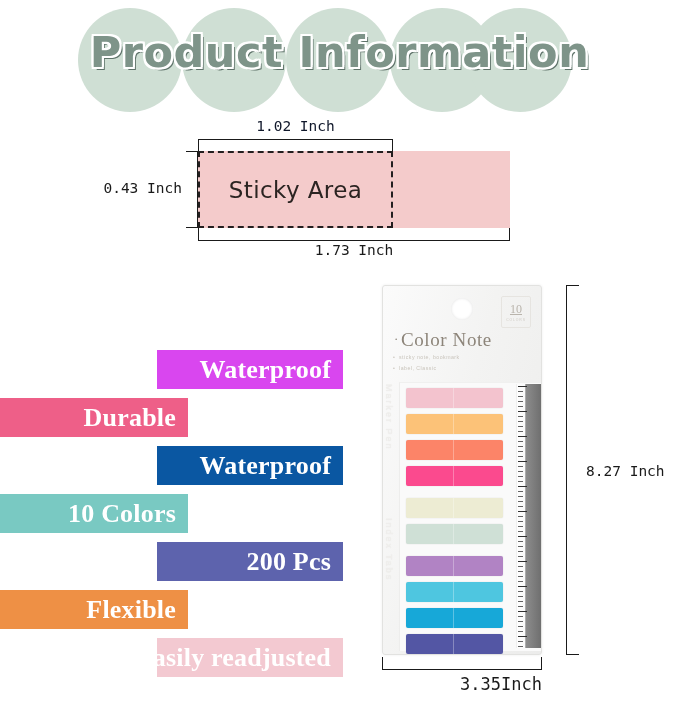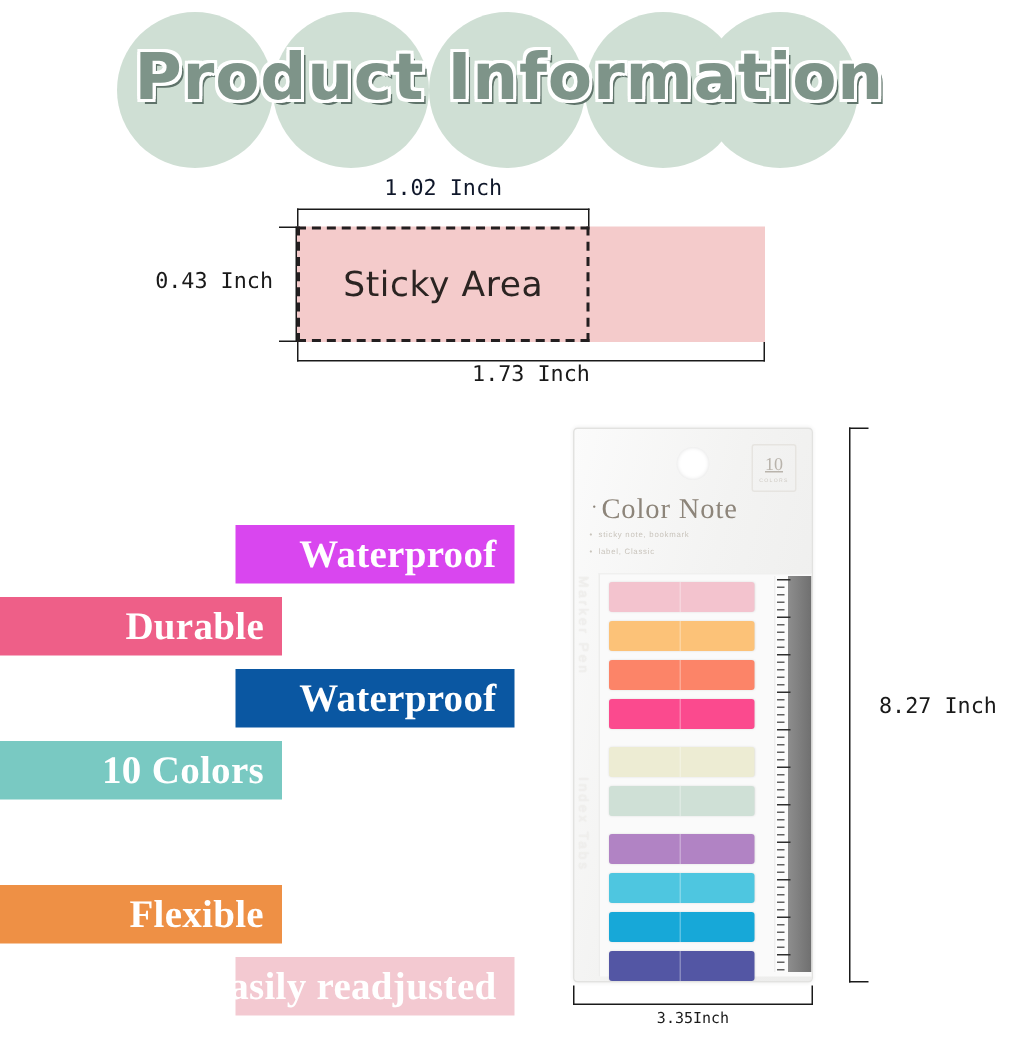--- a/index.html
+++ b/index.html
@@ -367,23 +367,23 @@
     border-bottom: 1.6px solid #1a1a1a;
     border-left: 1.6px solid #1a1a1a;
     border-right: 1.6px solid #1a1a1a;
     box-sizing: border-box;
   }
   #dim-width-label {
     position: absolute;
     left: 382px;
     top: 674px;
     width: 160px;
-    text-align: center;
+    text-align: right;
     font-family: "DejaVu Sans Mono", monospace;
-    font-size: 10px;
+    font-size: 17px;
     color: #1a1a1a;
   }
 </style>
 </head>
 <body>
 
 <div id="header-banner">
   <div class="header-circle" style="left:78px;"></div>
   <div class="header-circle" style="left:182px;"></div>
   <div class="header-circle" style="left:286px;"></div>
@@ -412,20 +412,23 @@
       <span>Waterproof</span>
     </div>
     <div class="feature-bar align-left-group" style="top: 110px; background: rgb(238, 95, 136);">
       <span>Durable</span>
     </div>
     <div class="feature-bar align-right-group" style="top: 158px; background: rgb(10, 87, 162);">
       <span>Waterproof</span>
     </div>
     <div class="feature-bar align-left-group" style="top: 206px; background: rgb(121, 201, 194);">
       <span>10 Colors</span>
+    </div>
+    <div class="feature-bar align-right-group" style="top: 254px; background: rgb(93, 99, 173);">
+      <span>200 Pcs</span>
     </div>
     <div class="feature-bar align-left-group" style="top: 302px; background: rgb(238, 144, 69); align-items: center;">
       <span>Flexible</span>
     </div>
     <div class="feature-bar align-right-group" style="top: 350px; background: rgb(243, 201, 209);">
       <span>Easily readjusted</span>
     </div>
   </div>
 
 <div id="package-wrap">

